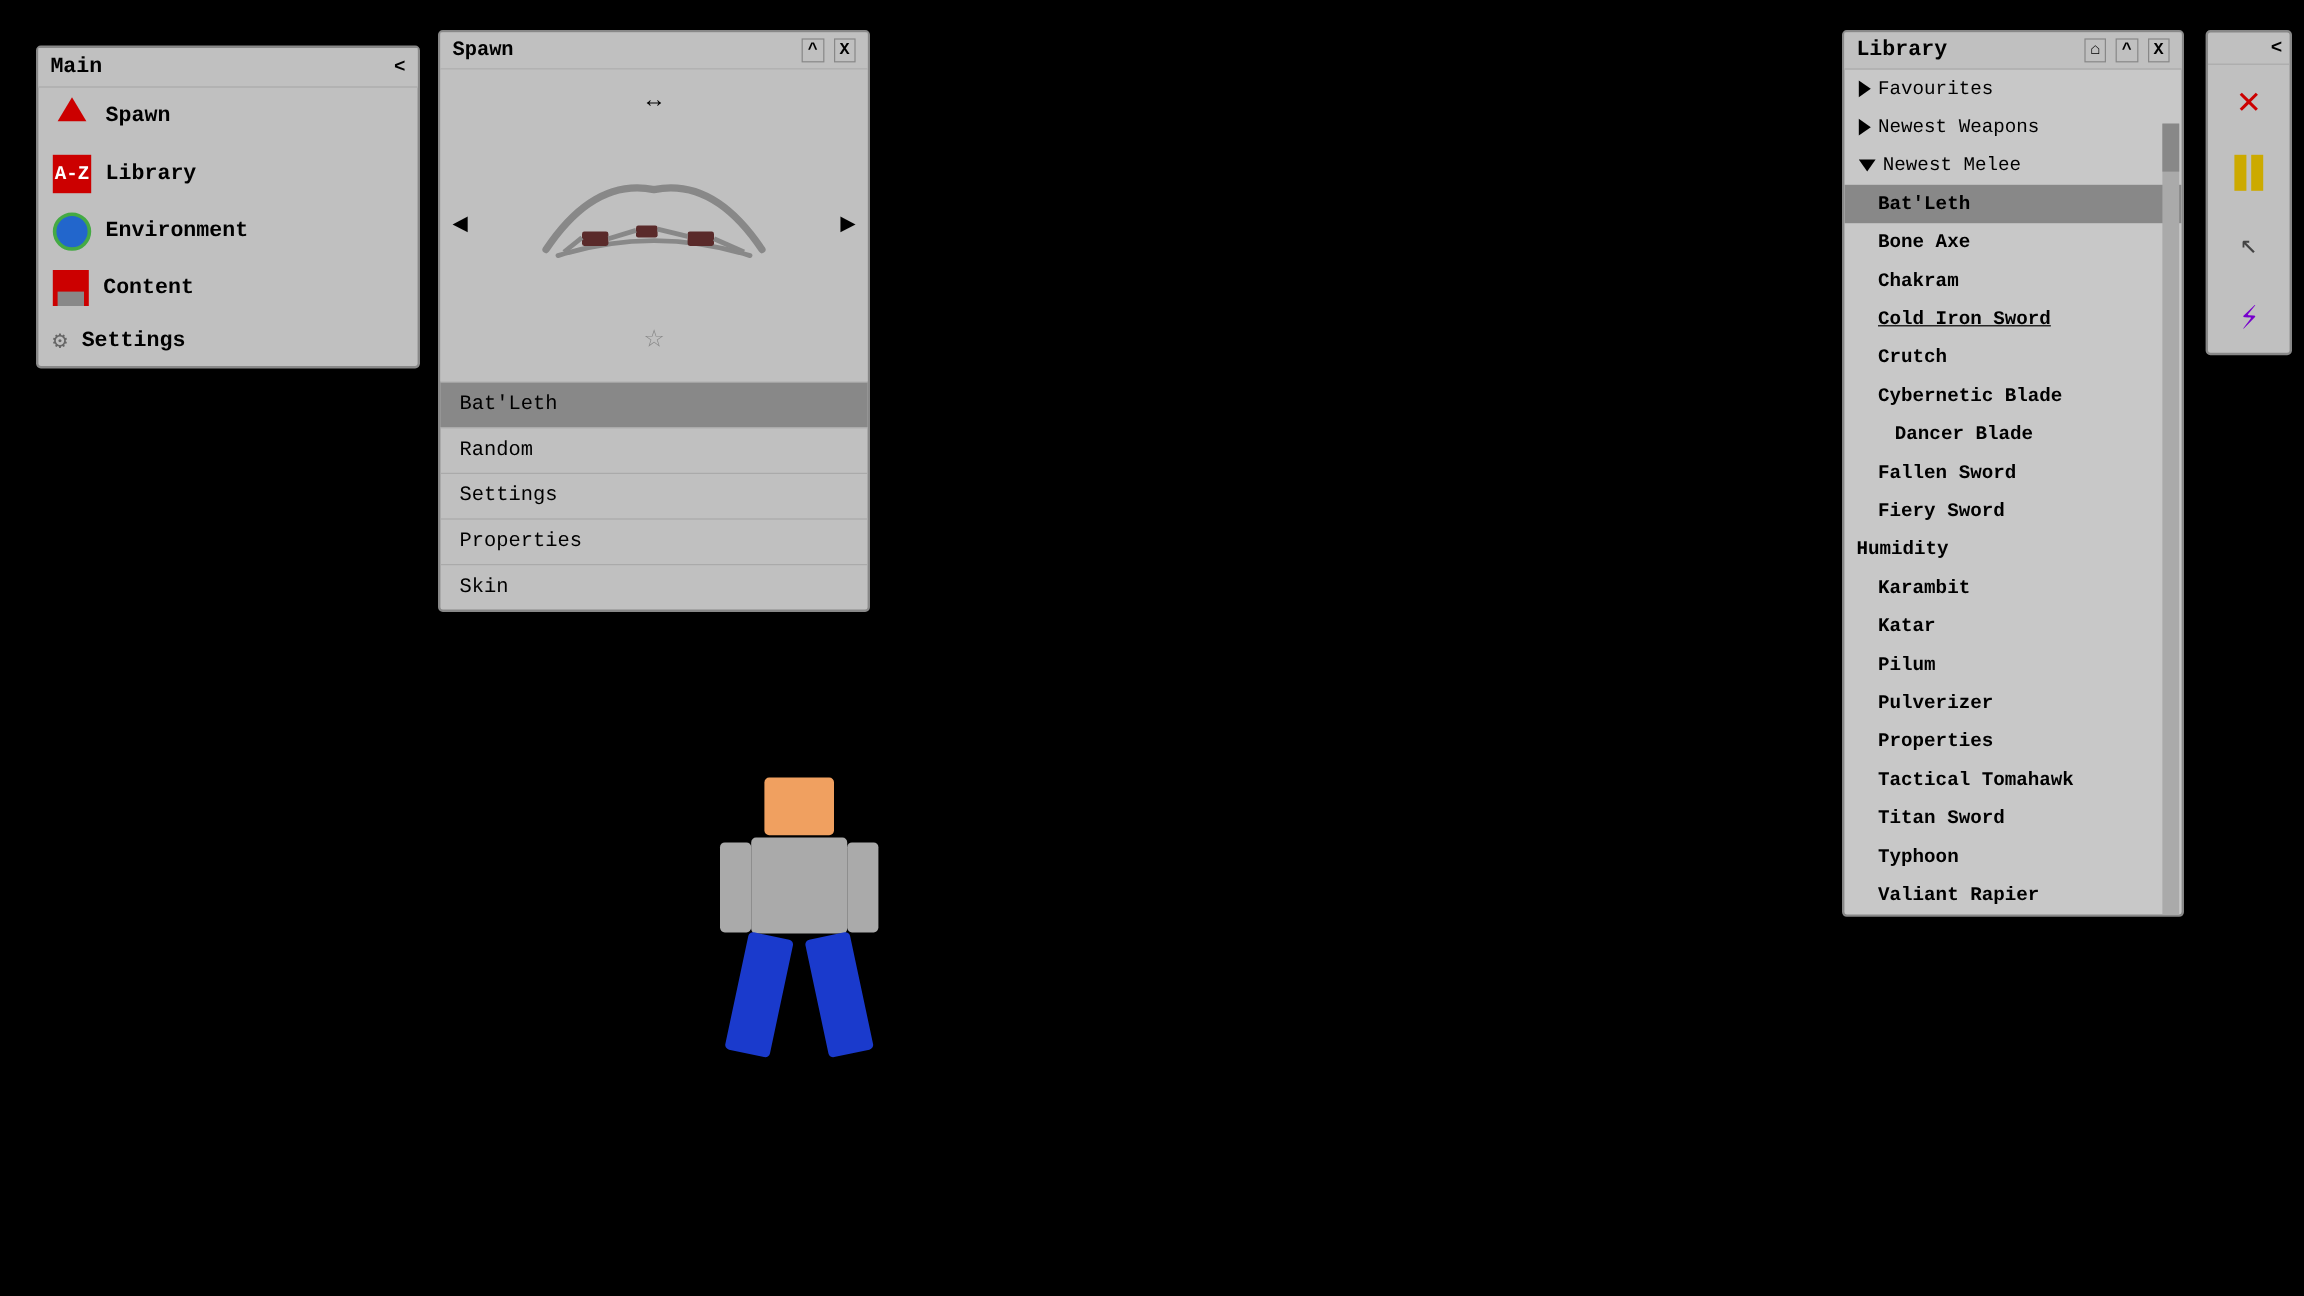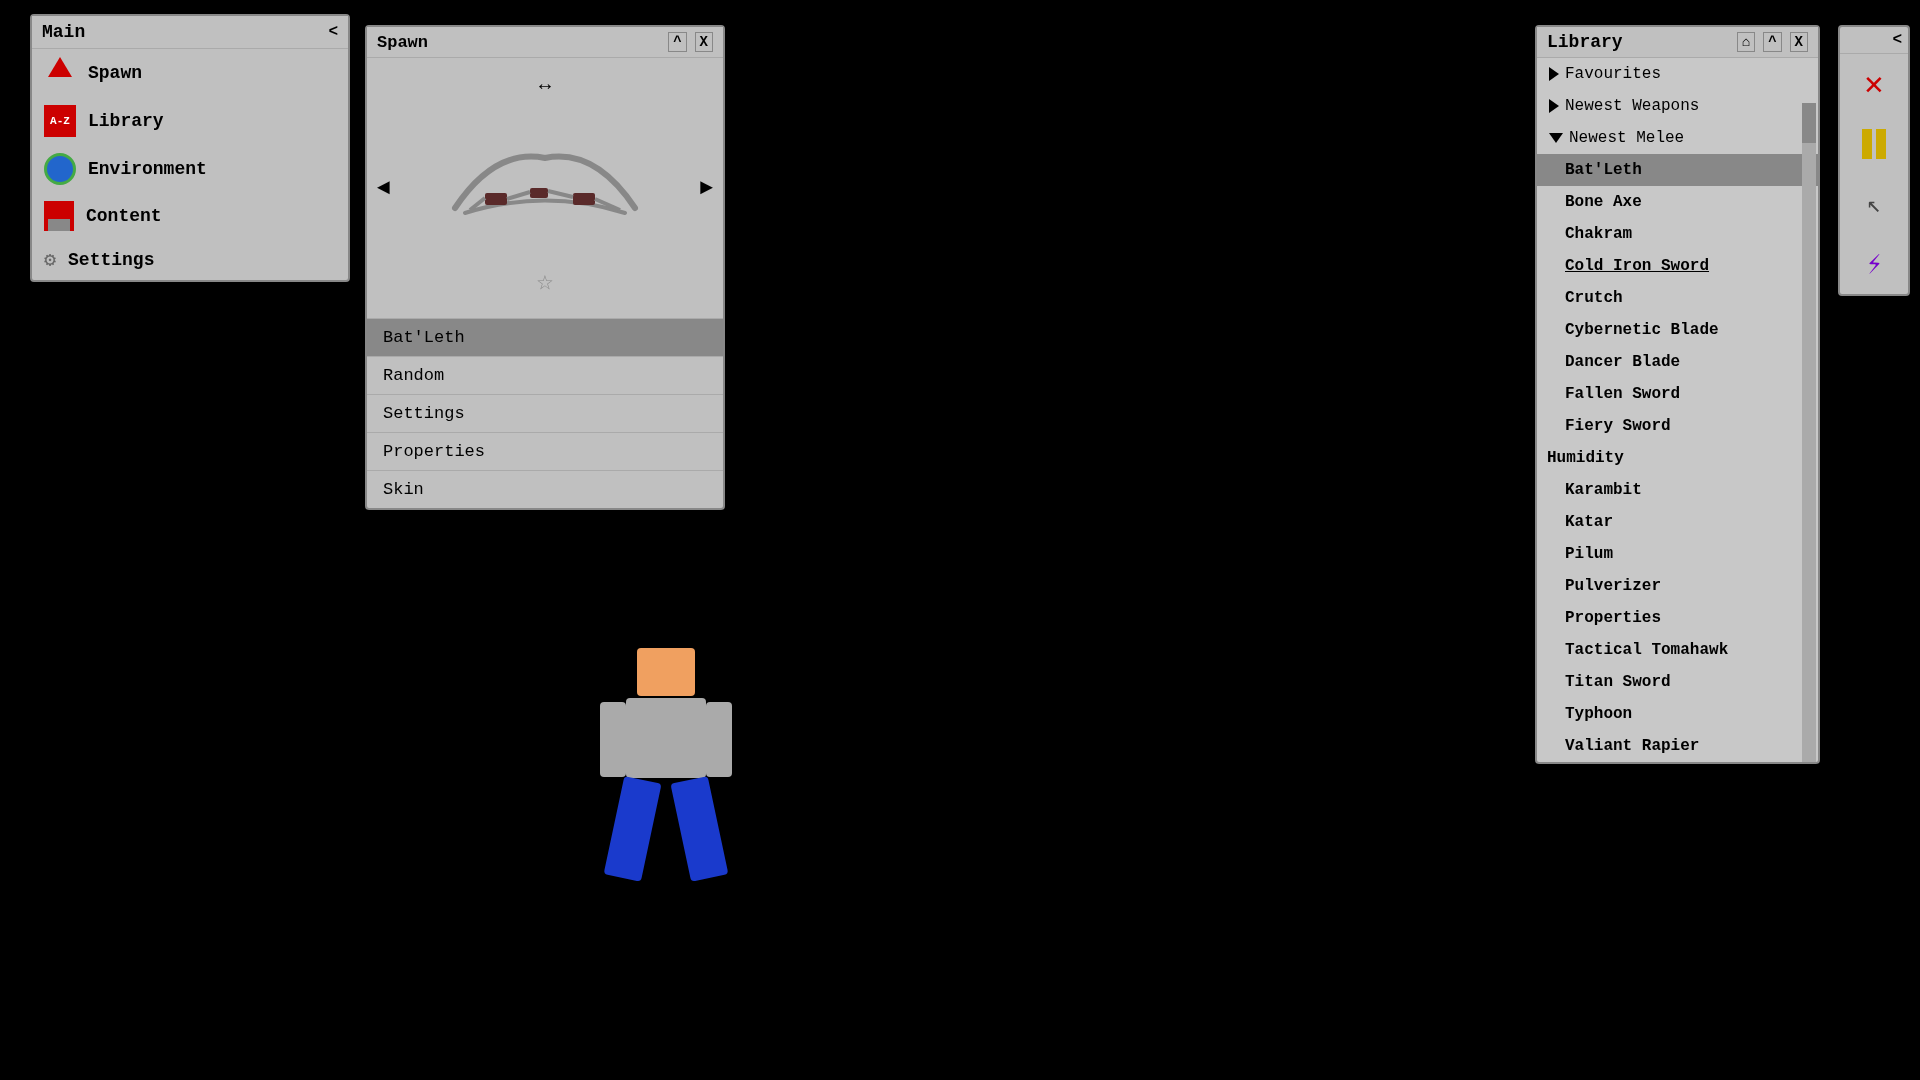--- a/index.html
+++ b/index.html
@@ -8,21 +8,21 @@
       height: 1080px;
       background: #000;
       font-family: 'Courier New', Courier, monospace;
       overflow: hidden;
       position: relative;
     }
 
     
     .main-panel {
       position: absolute;
-      top: 14px;
+      top: 38px;
       left: 30px;
       width: 320px;
       background: #c0c0c0;
       border: 2px solid #888;
       border-radius: 4px;
     }
     .main-panel .panel-title {
       background: #c0c0c0;
       padding: 6px 10px;
       font-size: 18px;
@@ -57,21 +57,21 @@
       transform: translateX(-50%);
       width: 0; height: 0;
       border-left: 12px solid transparent;
       border-right: 12px solid transparent;
       border-bottom: 20px solid #cc0000;
     }
     .icon-library {
       width: 32px; height: 32px;
       background: #cc0000;
       display: flex; align-items: center; justify-content: center;
-      color: white; font-size: 11px; font-weight: bold;
+      color: white; font-size: 16px; font-weight: bold;
     }
     .icon-environment {
       width: 32px; height: 32px;
       background: #2266cc;
       border-radius: 50%;
       border: 3px solid #44aa44;
     }
 
     
     .spawn-panel {
@@ -401,21 +401,21 @@
     </div>
     <div class="library-item" style="padding-left:28px;text-decoration:underline;">
       <span>Cold Iron Sword</span>
     </div>
     <div class="library-item" style="padding-left:28px;">
       <span>Crutch</span>
     </div>
     <div class="library-item" style="padding-left:28px;">
       <span>Cybernetic Blade</span>
     </div>
-    <div class="library-item" style="padding-left:28px;">
+    <div class="library-item" style="padding-left:28px;margin-left:14px;">
       <span>Dancer Blade</span>
     </div>
     <div class="library-item" style="padding-left:28px;">
       <span>Fallen Sword</span>
     </div>
     <div class="library-item" style="padding-left:28px;">
       <span>Fiery Sword</span>
     </div>
     <div class="library-item" style="padding-left:10px;">
       <span>Humidity</span>

